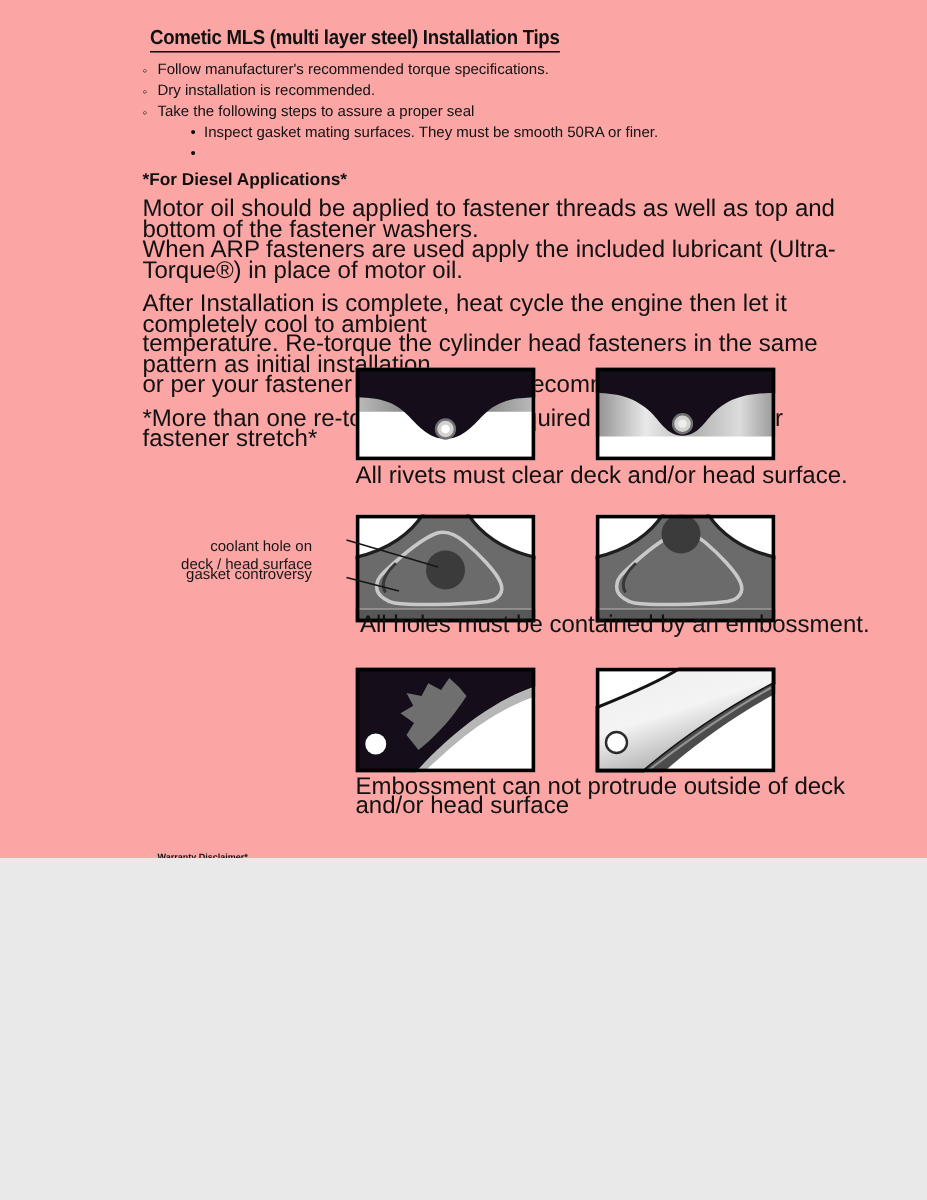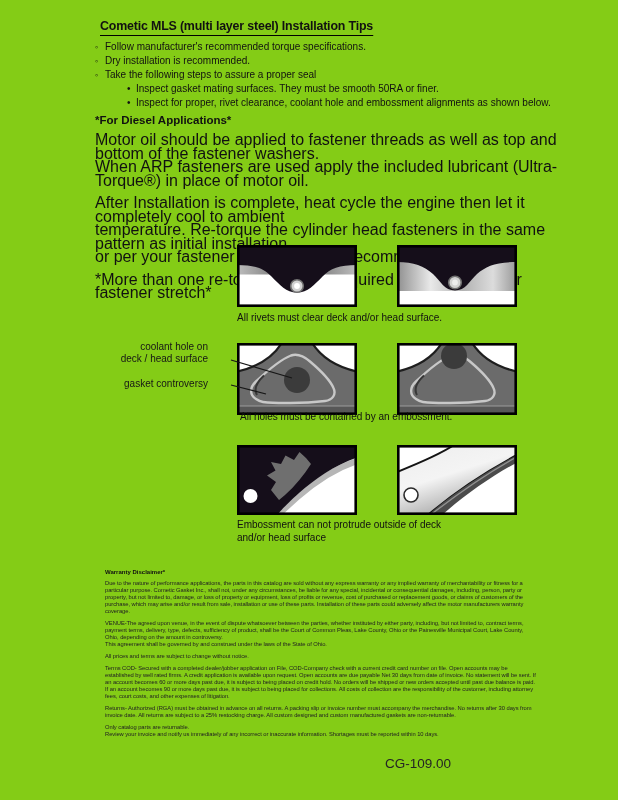--- a/index.html
+++ b/index.html
@@ -1,16 +1,16 @@
 <!DOCTYPE html>
 <html><head>
 <meta charset="utf-8">
 <style>
   html,body{margin:0;padding:0;background:#e9e9e9;}
-  .page{position:relative;width:618px;height:800px;background:#84cc16;margin:0 auto;
+  .page{position:relative;width:618px;height:572px;background:#fca5a5;margin:0 auto;
         font-family:"Liberation Sans", sans-serif;color:#111;overflow:hidden;}
 
   
   .title-wrap{position:absolute;left:100px;top:16px;}
   .title{display:inline-block;font-size:13.5px;font-weight:bold;letter-spacing:-0.2px;
          border-bottom:1.8px solid #000;padding-bottom:2px;
          transform:scaleX(0.92);transform-origin:left center;white-space:nowrap;}
 
   
   .tips{position:absolute;left:95px;top:40px;width:470px;list-style:none;margin:0;padding:0;}
@@ -26,21 +26,21 @@
   .para{margin:0 0 9px 0;font-size:16px;line-height:13.5px;white-space:pre-line;}
 
   
   .figrow{position:absolute;left:0;width:618px;}
   .fig-label{position:absolute;top:16px;width:120px;text-align:right;
              font-size:19px;letter-spacing:0.4px;color:#171717;}
   .fig-label.right{left:237px;} .fig-label.wrong{left:397px;}
   .fig-box{position:absolute;top:16px;width:120px;}
   .fig-box.right{left:237px;} .fig-box.wrong{left:397px;}
   .fig-box svg{display:block;width:120px;}
-  .fig-caption{position:absolute;left:237px;font-size:10px;line-height:13px;
+  .fig-caption{position:absolute;left:237px;font-size:16px;line-height:13px;
                color:#111;white-space:pre-line;}
   .ann{position:absolute;left:78px;width:130px;text-align:right;
        font-size:10px;line-height:11.5px;color:#161616;}
   .pointer-overlay{position:absolute;left:0;top:0;width:618px;height:100px;pointer-events:none;}
 
   
   .disclaimer{position:absolute;left:105px;top:569px;width:432px;}
   .disclaimer h3{margin:0 0 5px 0;font-size:6px;font-weight:bold;}
   .disclaimer p{margin:0 0 5px 0;font-size:5.8px;line-height:7px;letter-spacing:-0.05px;
                 white-space:pre-line;color:#222;}
@@ -69,21 +69,20 @@
     <li>
       <span class="marker">◦</span>
       <span>Take the following steps to assure a proper seal</span>
       <ul class="subtips">
         <li>
           <span class="marker">•</span>
           <span>Inspect gasket mating surfaces.  They must be smooth 50RA or finer.</span>
         </li>
         <li>
           <span class="marker">•</span>
-          <span>Inspect for proper, rivet clearance, coolant hole and embossment alignments as shown below.</span>
         </li>
       </ul>
     </li>
   </ul>
 
   <div class="diesel">
     <h2>*For Diesel Applications*</h2>
     <p class="para">Motor oil should be applied to fastener threads as well as top and bottom of the fastener washers.
 When ARP fasteners are used apply the included lubricant (Ultra-Torque®) in place of motor oil.</p>
     <p class="para">After Installation is complete, heat cycle the engine then let it completely cool to ambient
@@ -138,21 +137,21 @@
       </svg>
     </div>
 
     <div class="fig-caption" style="top:82px;">All rivets must clear deck and/or head surface.</div>
   </div>
 
   <div class="figrow" style="top:327px;height:104px;">
     <div class="fig-label right">RIGHT</div>
     <div class="fig-label wrong">WRONG</div>
 
-    <div class="ann" style="top:14px;">
+    <div class="ann" style="top:32px;">
       <div>coolant hole on</div>
       <div>deck / head surface</div>
     </div>
     <div class="ann" style="top:51px;">
       <div>gasket controversy</div>
     </div>
 
     <div class="fig-box right">
       <svg viewBox="0 0 120 72">
         <rect width="120" height="72" fill="#6b6b6b"></rect>

